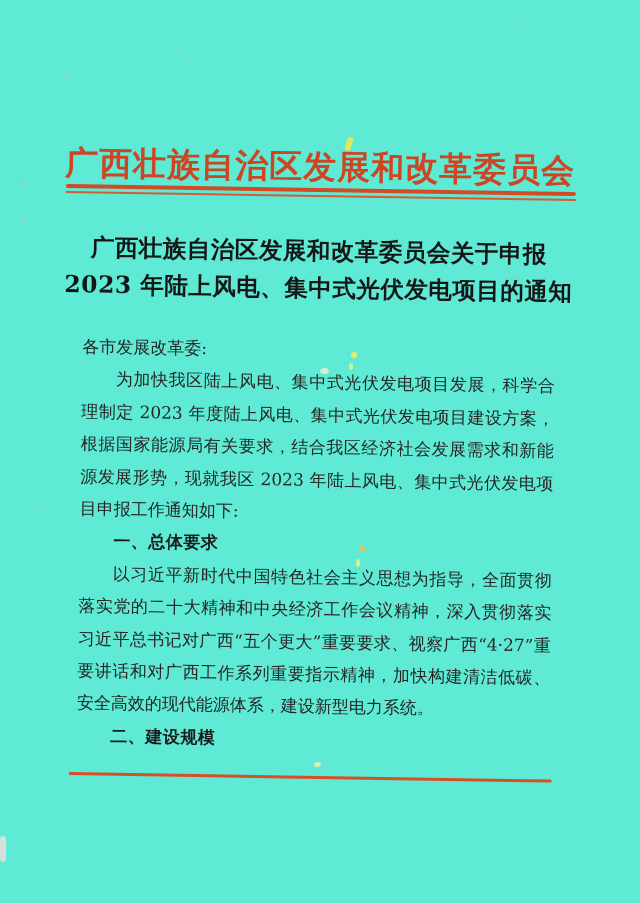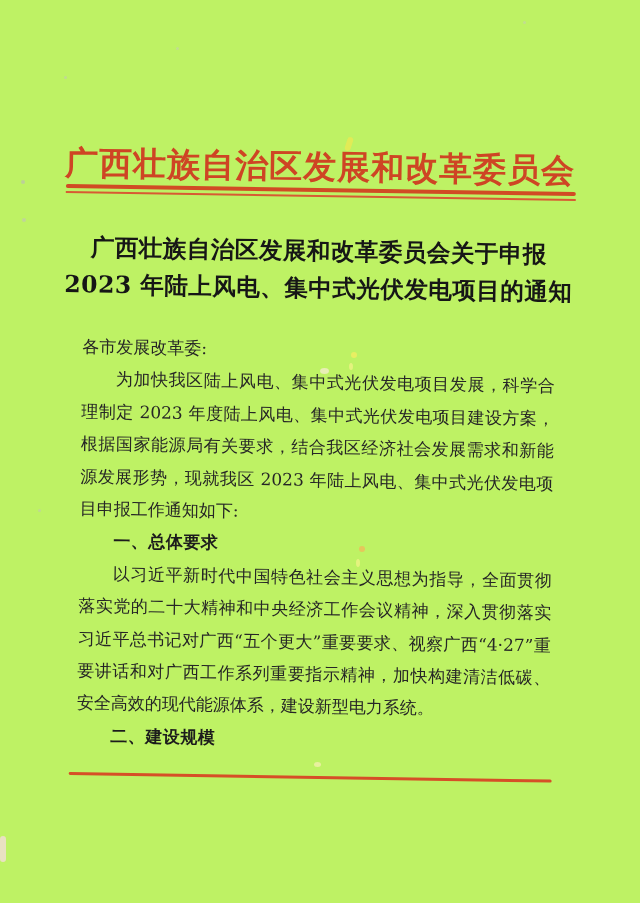--- a/index.html
+++ b/index.html
@@ -4,21 +4,21 @@
 <style>
   html, body {
     margin: 0;
     padding: 0;
     background: #ffffff;
   }
   .paper {
     position: relative;
     width: 640px;
     height: 903px;
-    background: #bef264;
+    background: #5eead4;
     overflow: hidden;
     font-family: "DejaVu Serif", "Liberation Serif", serif;
   }
   .doc {
     position: absolute;
     left: 0; top: 0;
     width: 640px; height: 903px;
     transform: rotate(0.9deg);
     transform-origin: 70px 180px;
   }

